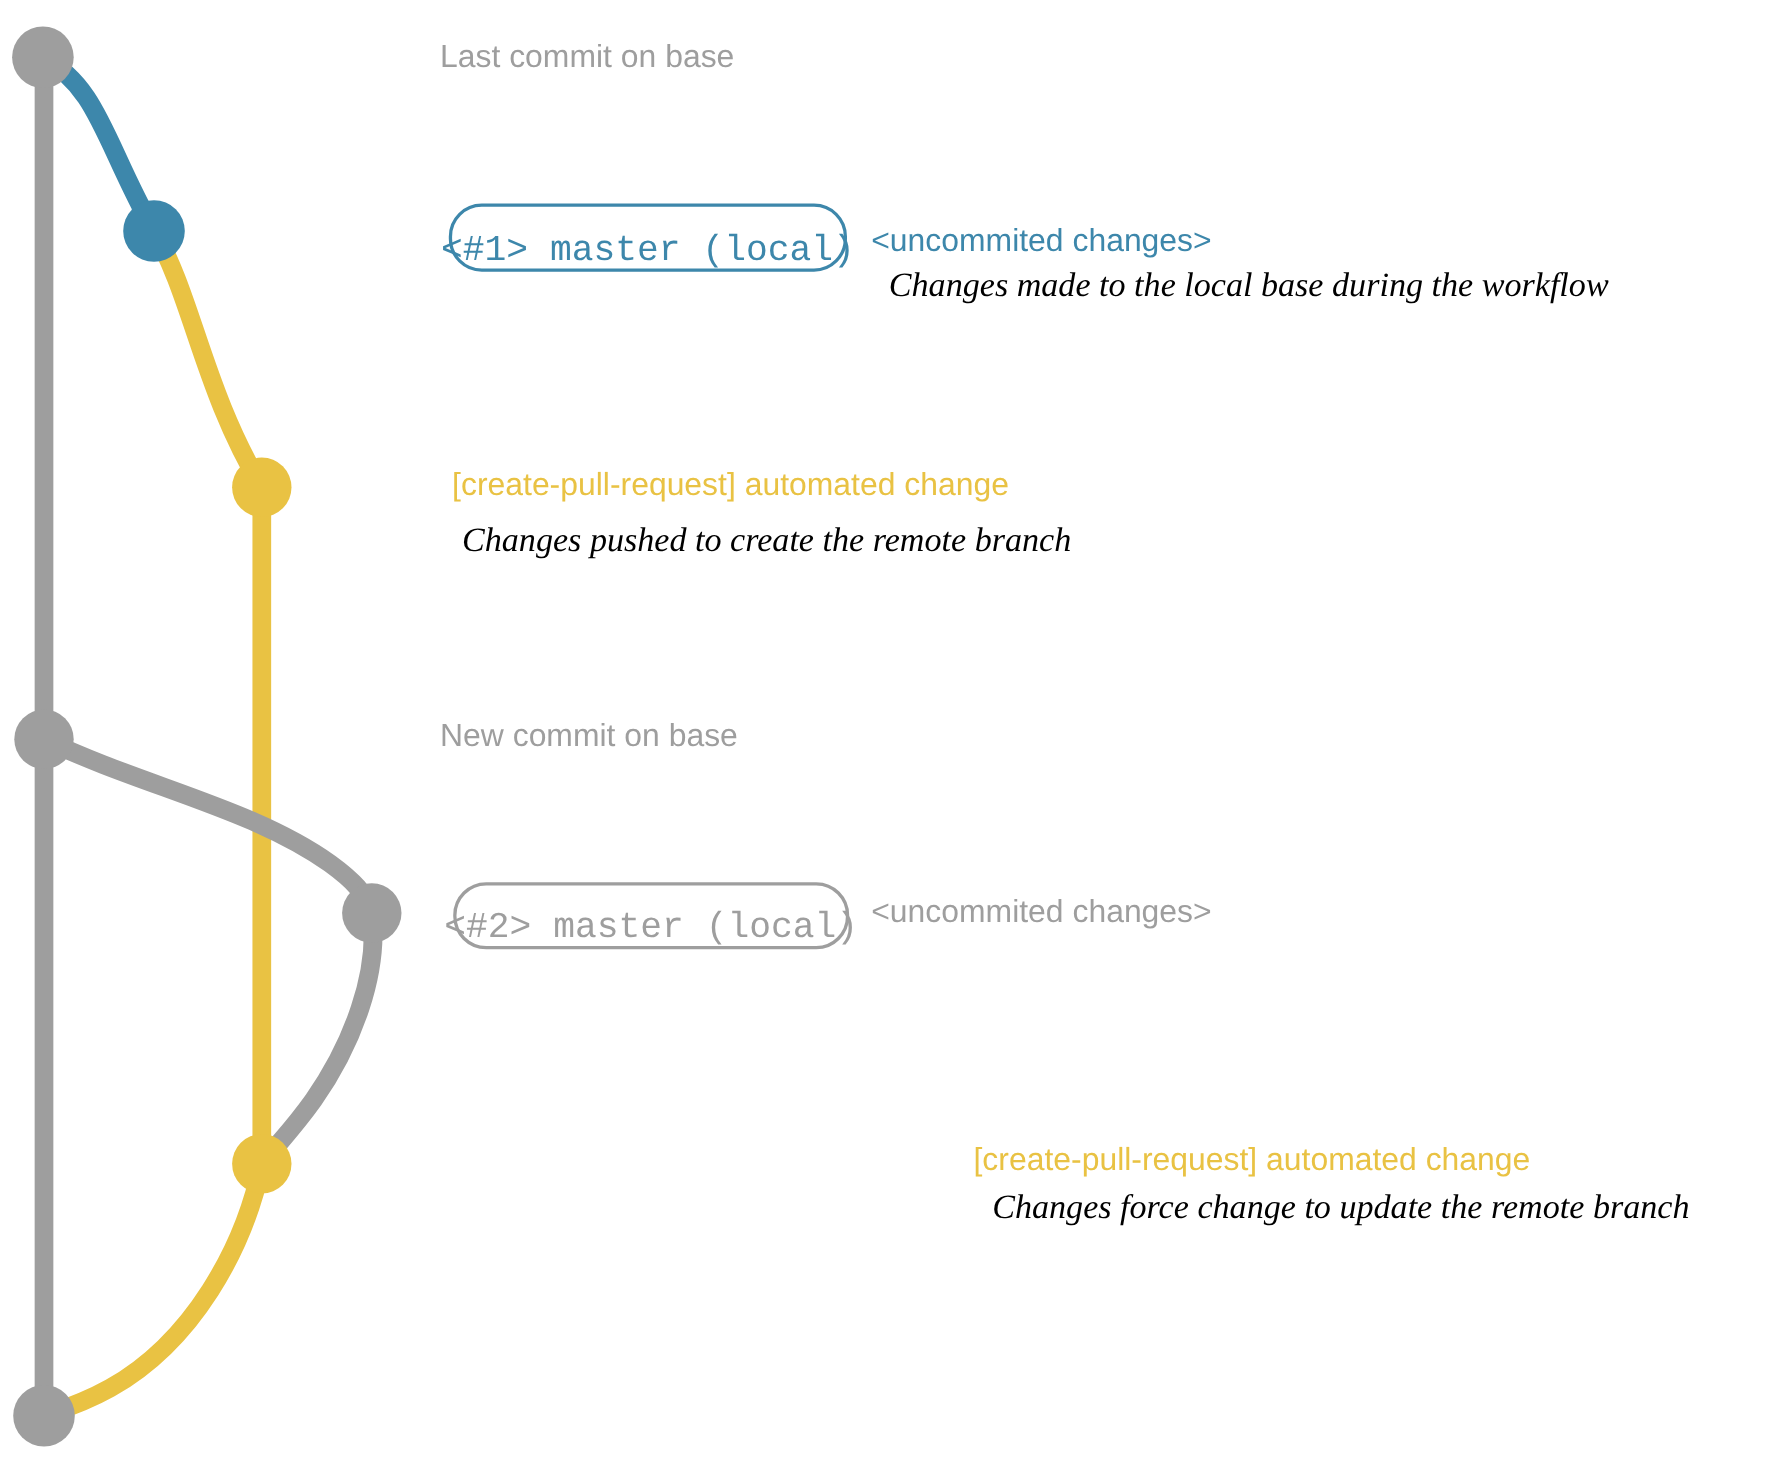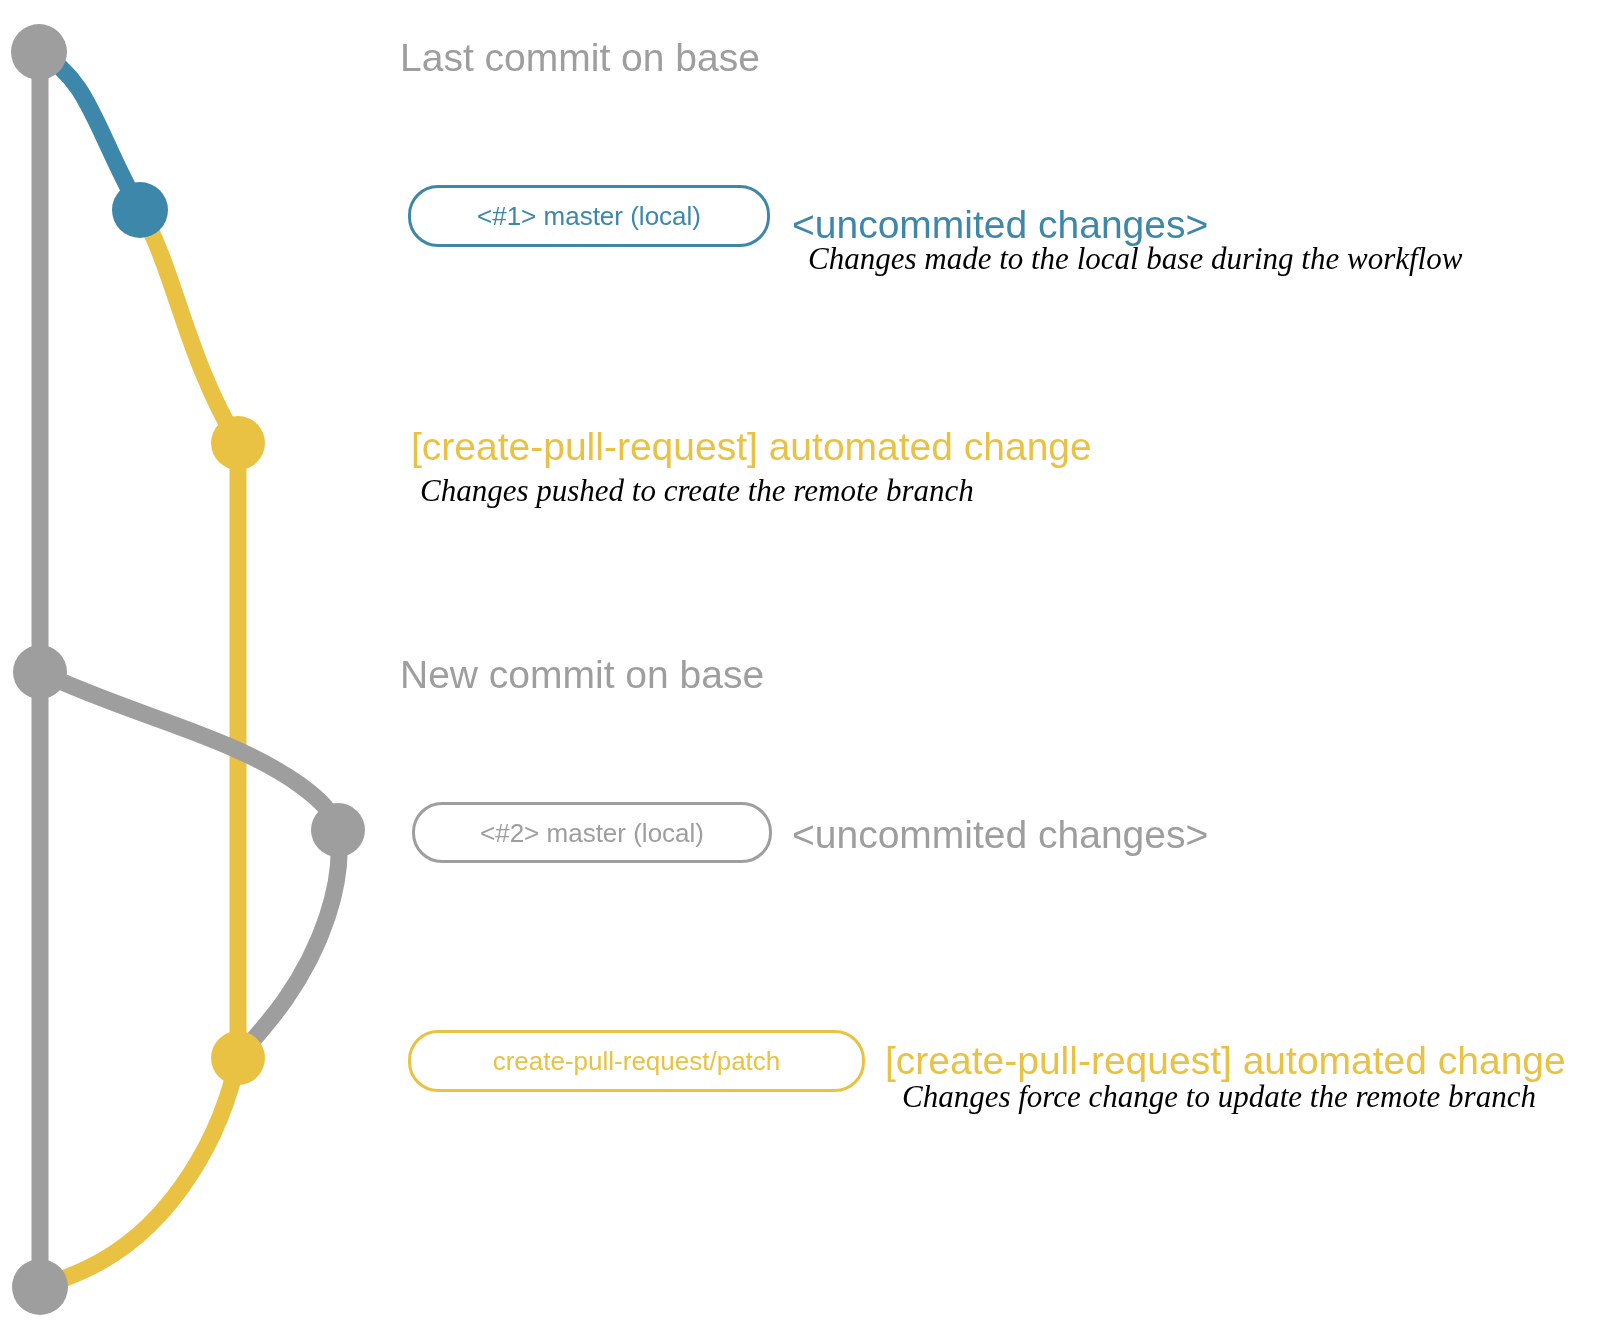--- a/index.html
+++ b/index.html
@@ -6,33 +6,33 @@
   html, body { background: #ffffff; }
   body { font-family: "Liberation Sans", sans-serif; }
   .canvas {
     position: relative;
     width: 1618px;
     height: 1344px;
     background: var(--background, #ffffff);
     overflow: hidden;
   }
   .abs { position: absolute; white-space: nowrap; line-height: 1; }
-  .sans { font-family: "Liberation Sans", sans-serif; font-size: 39px; }
+  .sans { font-family: "Liberation Sans", sans-serif; font-size: 29px; }
   .serif { font-family: "Liberation Serif", serif; font-size: 31px; color: var(--description); font-style: italic; }
   .c-base  { color: var(--base); }
   .c-local { color: var(--local); }
   .c-patch { color: var(--patch); }
   .badge {
     display: flex;
-    align-items: center;
+    align-items: flex-end;
     justify-content: center;
     border: 3px solid;
     border-radius: 30px;
-    font-size: 26px;
-    font-family: Liberation Sans, sans-serif;
+    font-size: 33px;
+    font-family: Liberation Mono, monospace;
     background: transparent;
   }
   .badge.c-base  { border-color: var(--base); }
   .badge.c-local { border-color: var(--local); }
   .badge.c-patch { border-color: var(--patch); }
   svg .stroke-base  { stroke: var(--base);  fill: none; }
   svg .stroke-local { stroke: var(--local); fill: none; }
   svg .stroke-patch { stroke: var(--patch); fill: none; }
   svg .fill-base  { fill: var(--base); }
   svg .fill-local { fill: var(--local); }
@@ -77,20 +77,17 @@
   <div class="abs sans c-patch" style="left:411px; top:427px;">[create-pull-request] automated change</div>
   <div class="abs serif" style="left:420px; top:475px;">Changes pushed to create the remote branch</div>
 
   <div class="abs sans c-base" style="left:400px; top:655px;">New commit on base</div>
 
   <div class="abs badge c-base" style="left:412px; top:802px; width:360px; height:61px;">
     <span class="c-base">&lt;#2&gt; master (local)</span>
   </div>
   <div class="abs sans c-base" style="left:792px; top:815px;">&lt;uncommited changes&gt;</div>
 
-  <div class="abs badge c-patch" style="left:408px; top:1030px; width:457px; height:62px;">
-    <span class="c-patch">create-pull-request/patch</span>
-  </div>
   <div class="abs sans c-patch" style="left:885px; top:1041px;">[create-pull-request] automated change</div>
   <div class="abs serif" style="left:902px; top:1081px;">Changes force change to update the remote branch</div>
 
 
 </div>
 
 </body></html>

